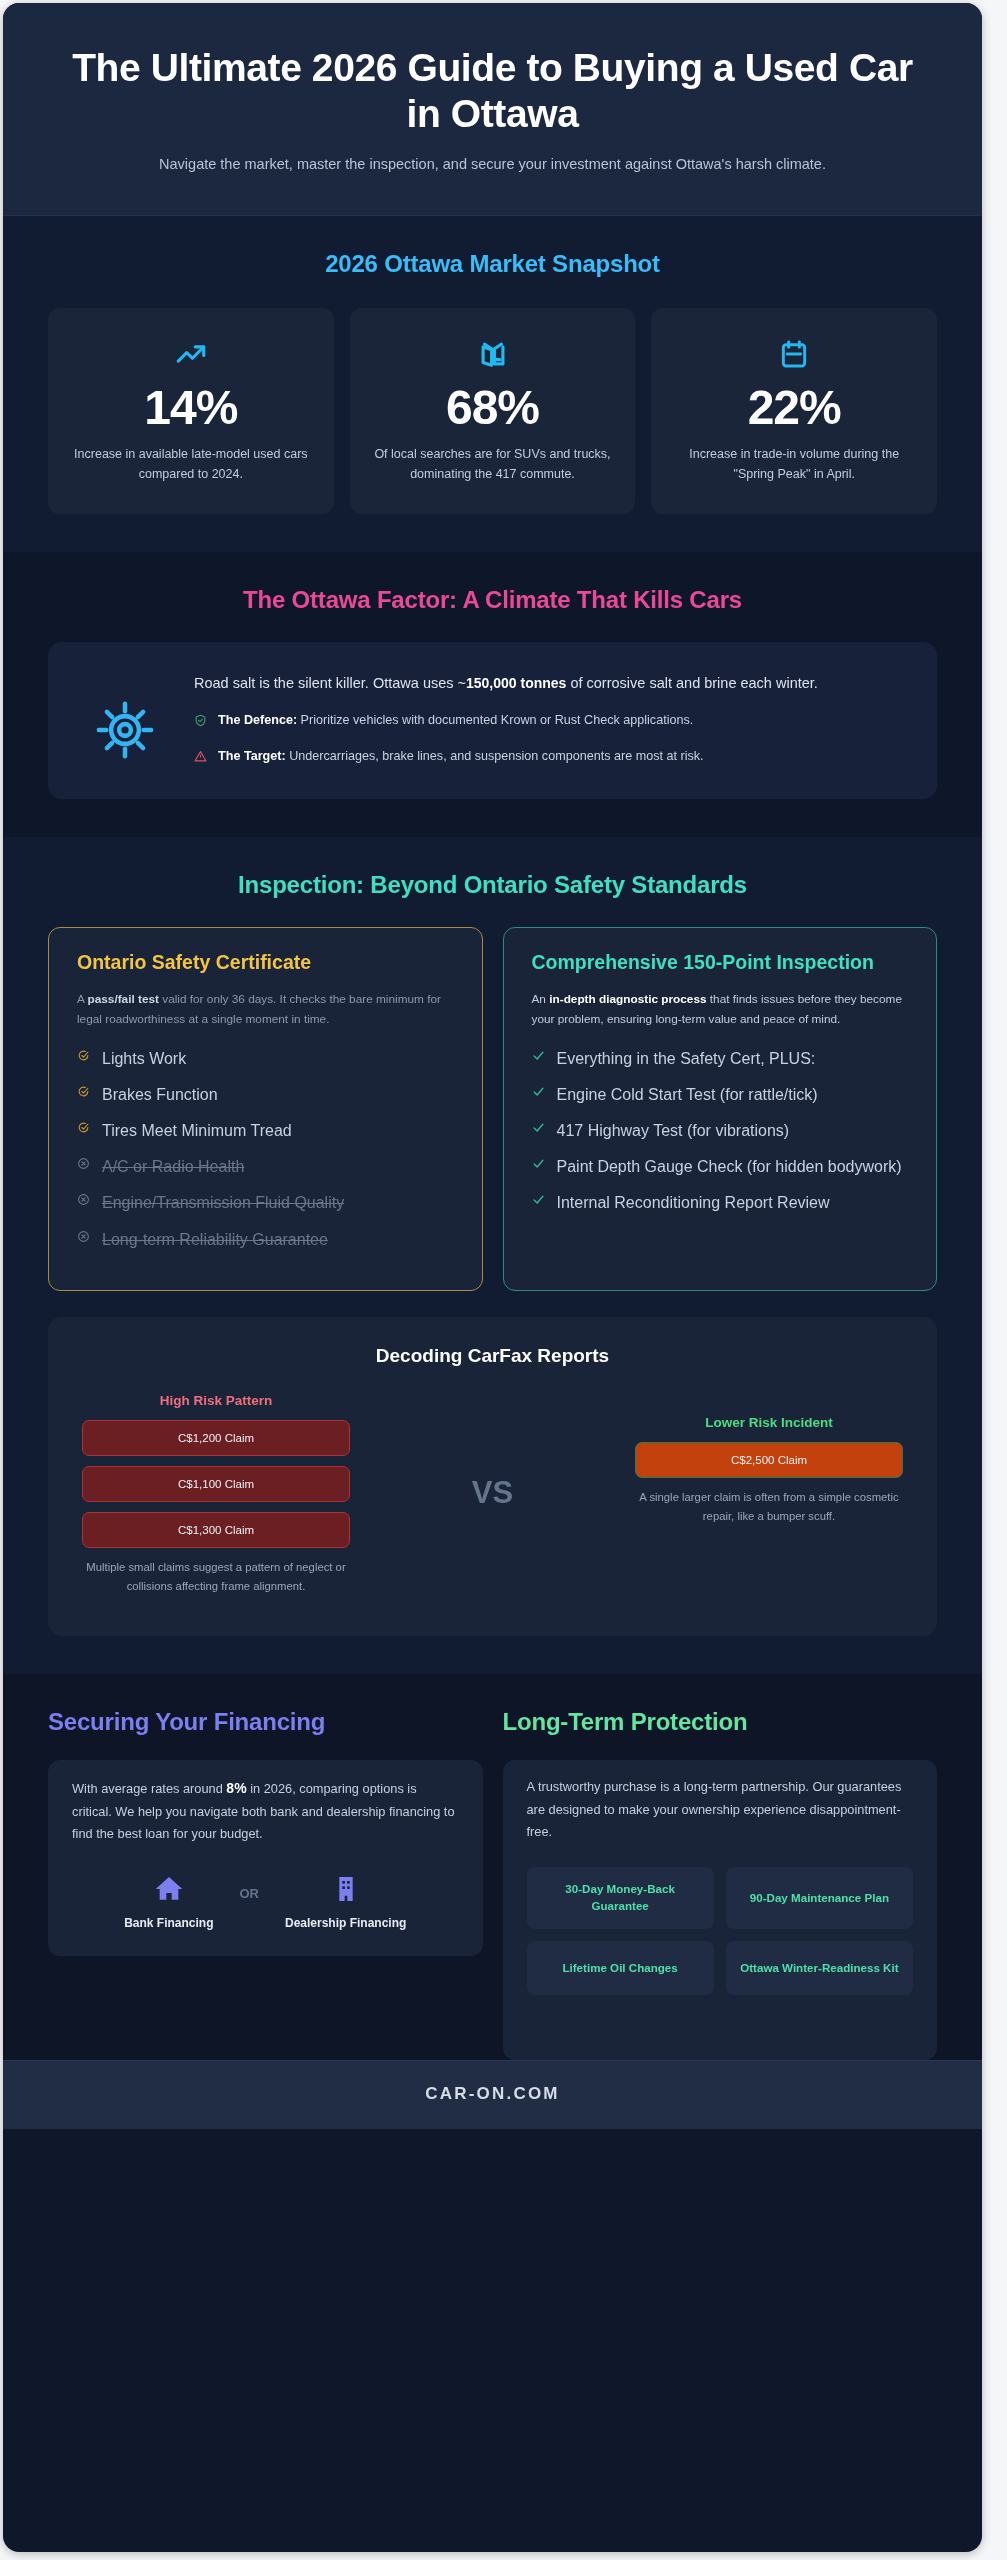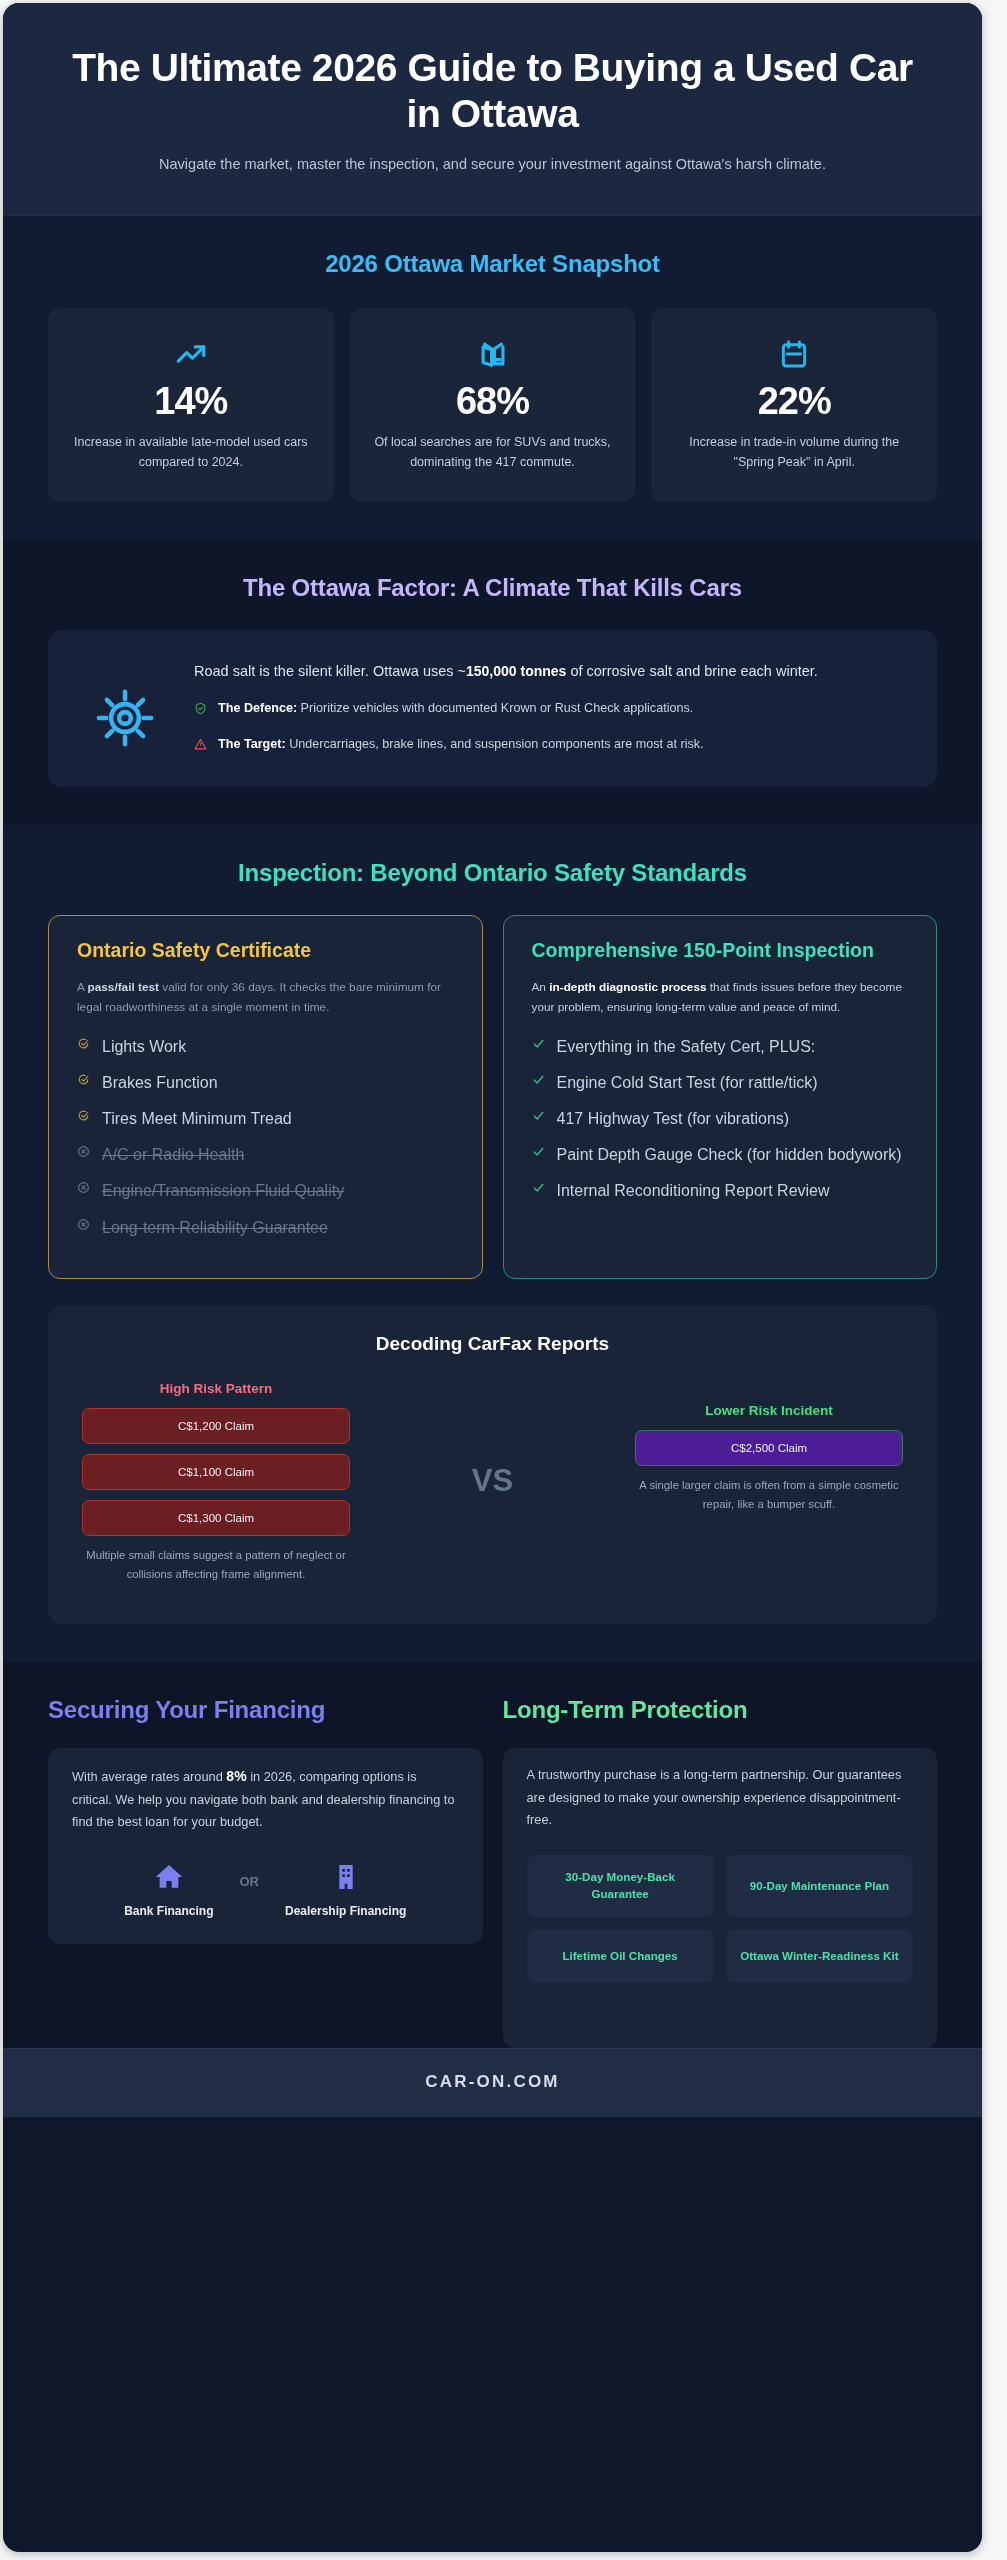--- a/index.html
+++ b/index.html
@@ -39,37 +39,37 @@
     margin-top: 18px;
     font-size: 14.5px; line-height: 1.45; color: #b9c4d6; font-weight: 400;
   }
 
   
   .section { padding: 34px 45px 38px; }
   .sec-title {
     text-align: center; font-size: 24px; font-weight: 700; letter-spacing: -.2px;
   }
   .sec-sky  { color: #38bdf8; }
-  .sec-blue { color: #c4b5fd; }
+  .sec-blue { color: #ec4899; }
   .sec-teal { color: #3ee0c4; }
 
   .band-a { background: #111c33; }
   .band-b { background: #0e1729; }
   .band-c { background: #111c33; }
   .band-d { background: #0d1526; }
 
   
   .stats { display: flex; gap: 16px; margin-top: 30px; }
   .stat {
     flex: 1; background: #1b2539; border-radius: 12px;
     padding: 26px 16px 30px; text-align: center; min-height: 170px;
   }
   .stat .ic { height: 40px; display:flex; align-items:center; justify-content:center; }
   .stat .num {
-    font-size: 38px; font-weight: 700; color: #fff; margin-top: 6px; letter-spacing:-1px;
+    font-size: 48px; font-weight: 700; color: #fff; margin-top: 6px; letter-spacing:-1px;
   }
   .stat .desc {
     margin-top: 10px; font-size: 12.5px; line-height: 1.55; color: #c3cddd;
   }
 
   
   .salt-card {
     margin-top: 28px; background: #17213a; border-radius: 14px;
     padding: 30px 34px 32px; display: flex; gap: 26px; align-items: flex-start;
   }
@@ -110,21 +110,21 @@
   .cf-col { width: 268px; text-align: center; }
   .cf-col.right { margin-top: 22px; }
   .cf-lbl { font-size: 13.5px; font-weight: 700; margin-bottom: 12px; }
   .lbl-red { color: #f26d7d; }
   .lbl-grn { color: #4ade80; }
   .claim {
     border-radius: 7px; padding: 11px 8px; font-size: 11.5px; color: #eef2f7;
     margin-bottom: 10px;
   }
   .claim-red { background: #6b1f23; border: 1px solid #a33; }
-  .claim-grn { background: #4c1d95; border: 1px solid #2f7d4f; }
+  .claim-grn { background: #c2410c; border: 1px solid #2f7d4f; }
   .cf-note { margin-top: 10px; font-size: 11.3px; line-height: 1.7; color: #9aa6b9; }
   .vs { flex: 1; text-align: center; font-size: 31px; font-weight: 700; color: #64748b; padding-top: 82px; }
 
   
   .two { display: flex; gap: 20px; padding: 34px 45px 0; }
   .col { flex: 1; display: flex; flex-direction: column; }
   .col > .sec-title { text-align: left; margin-bottom: 24px; }
   .c-indigo { color: #7c7ff0; }
   .c-green  { color: #63e6a0; }
   .panel { background: #1a2438; border-radius: 12px; padding: 16px 24px 26px; }

